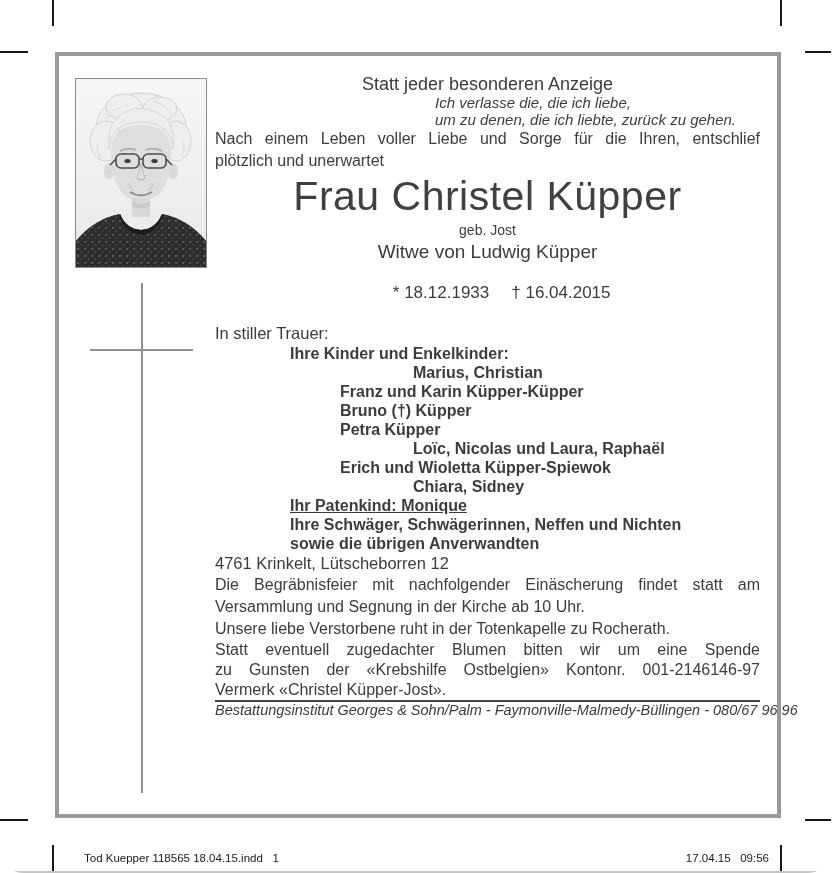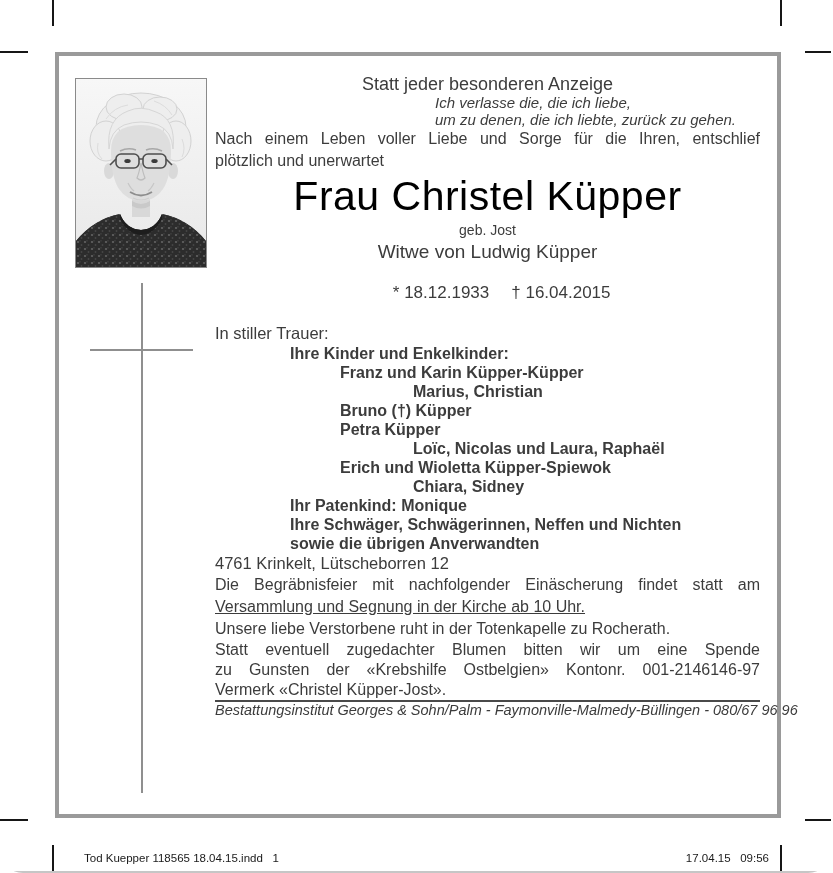--- a/index.html
+++ b/index.html
@@ -37,38 +37,38 @@
   .cross-h{position:absolute;left:90px;top:349px;width:103px;height:2px;background:#8f8f8f;}
   
   .content{position:absolute;left:215px;top:74px;width:545px;}
   .content div{margin:0;}
   .announce{font-size:18px;line-height:20px;text-align:center;white-space:nowrap;}
   .quote{margin-top:2px;padding-left:220px;font-style:italic;font-size:15px;line-height:17px;}
   .quote .qline{white-space:nowrap;}
   .intro{margin-top:6px;font-size:16px;line-height:22px;}
   .jline{text-align:justify;text-align-last:justify;}
   .lline{white-space:nowrap;}
-  .title{margin-top:4px;font-size:41px;line-height:48px;letter-spacing:0.5px;text-align:center;white-space:nowrap;color:#000000;}
+  .title{margin-top:4px;font-size:41px;line-height:48px;letter-spacing:0.5px;text-align:center;white-space:nowrap;color:#404040;}
   .geb{margin-top:4px;font-size:14px;line-height:21px;text-align:center;}
   .witwe{margin-top:1px;font-size:19px;line-height:22px;text-align:center;}
   .dates{margin-top:5px;font-size:17px;line-height:20px;text-align:center;white-space:pre;}
   .dates .birth{margin-right:22px;}
   .trauer{margin-top:6px;font-size:16.5px;line-height:21px;}
   .family{margin-top:6px;font-size:16px;line-height:19px;font-weight:700;padding-left:75px;}
   .family .mline{white-space:nowrap;}
   .family .ind2{padding-left:50px;}
   .family .ind3{padding-left:123px;}
   .fam-extra{font-size:16px;line-height:19px;font-weight:700;padding-left:75px;white-space:nowrap;}
-  .patenkind{margin-top:7px;}
+  .patenkind{margin-top:7px;text-decoration:underline;}
   .schwager{margin-top:5px;}
   .sowie{margin-top:6px;}
   .address{margin-top:4px;font-size:16.5px;line-height:21px;white-space:nowrap;}
   .event{font-size:16px;line-height:22px;}
   .ev1{margin-top:4px;}
-  .ev2{margin-top:1px;text-decoration:underline;}
+  .ev2{margin-top:1px;}
   .ev3{margin-top:4px;}
   .ev4{margin-top:4px;}
   .ev5{margin-top:3px;line-height:20px;}
   .rule{margin-top:4px;border-top:2px solid #4a4a4a;height:0;}
   .funeral{margin-top:3px;font-size:14.5px;line-height:17px;font-style:italic;text-align:center;white-space:nowrap;}
   
   .footer-left{position:absolute;left:84px;top:852px;font-size:11.5px;color:#1a1a1a;white-space:pre;}
   .footer-right{position:absolute;right:62px;top:852px;font-size:11.5px;color:#1a1a1a;white-space:pre;}
   .bottom-edge{position:absolute;left:0;bottom:0;width:100%;height:2px;background:#c6c6c6;}
 </style>
@@ -165,22 +165,22 @@
     <div class="witwe">Witwe von Ludwig Küpper</div>
 
     <div class="dates">
       <span class="birth">* 18.12.1933</span><span>† 16.04.2015</span>
     </div>
 
     <div class="trauer">In stiller Trauer:</div>
 
     <div class="family">
       <div class="mline">Ihre Kinder und Enkelkinder:</div>
+      <div class="mline ind3">Marius, Christian</div>
       <div class="mline ind2">Franz und Karin Küpper-Küpper</div>
-      <div class="mline ind3">Marius, Christian</div>
       <div class="mline ind2">Bruno (†) Küpper</div>
       <div class="mline ind2">Petra Küpper</div>
       <div class="mline ind3">Loïc, Nicolas und Laura, Raphaël</div>
       <div class="mline ind2">Erich und Wioletta Küpper-Spiewok</div>
       <div class="mline ind3">Chiara, Sidney</div>
     </div>
 
     <div class="fam-extra patenkind">Ihr Patenkind: Monique</div>
     <div class="fam-extra schwager">Ihre Schwäger, Schwägerinnen, Neffen und Nichten</div>
     <div class="fam-extra sowie">sowie die übrigen Anverwandten</div>

